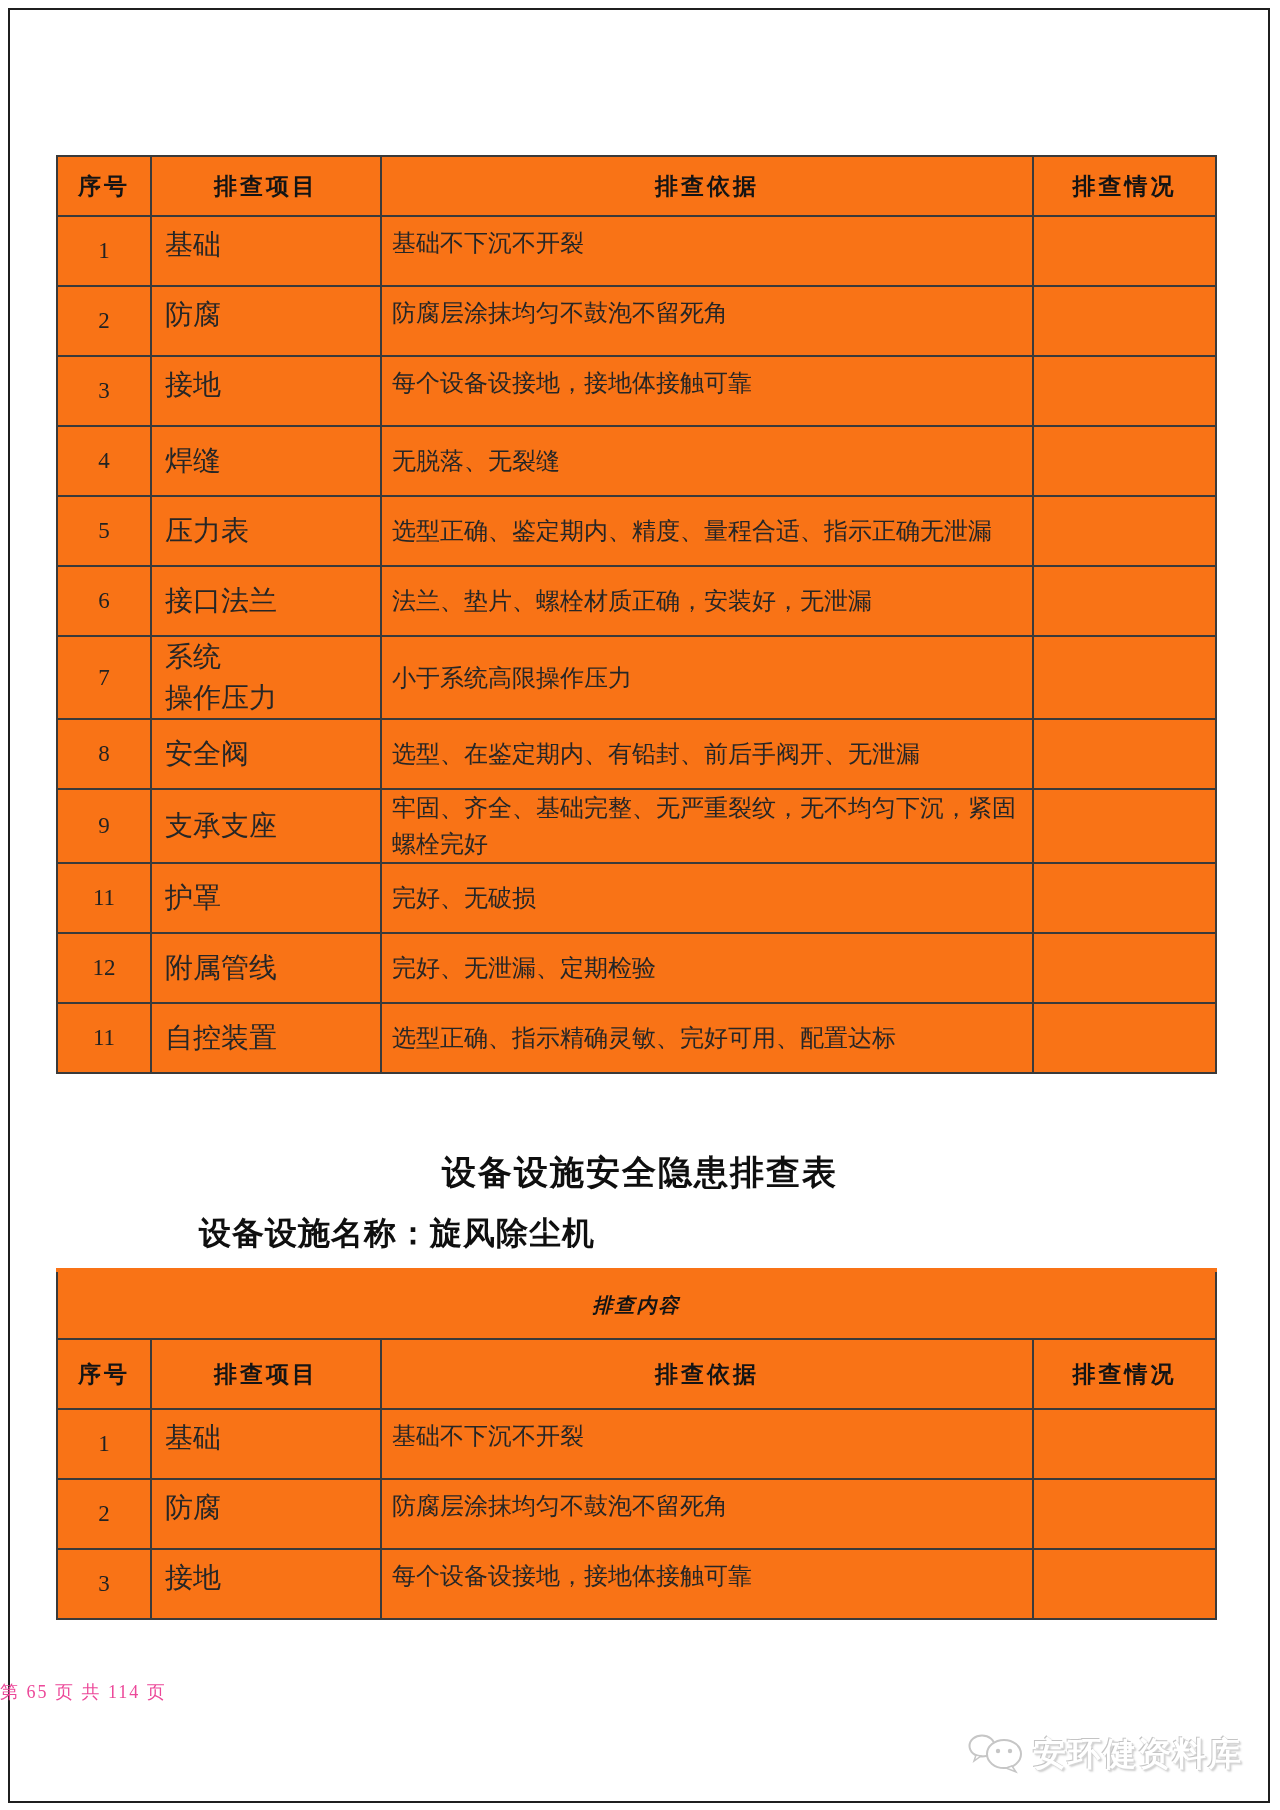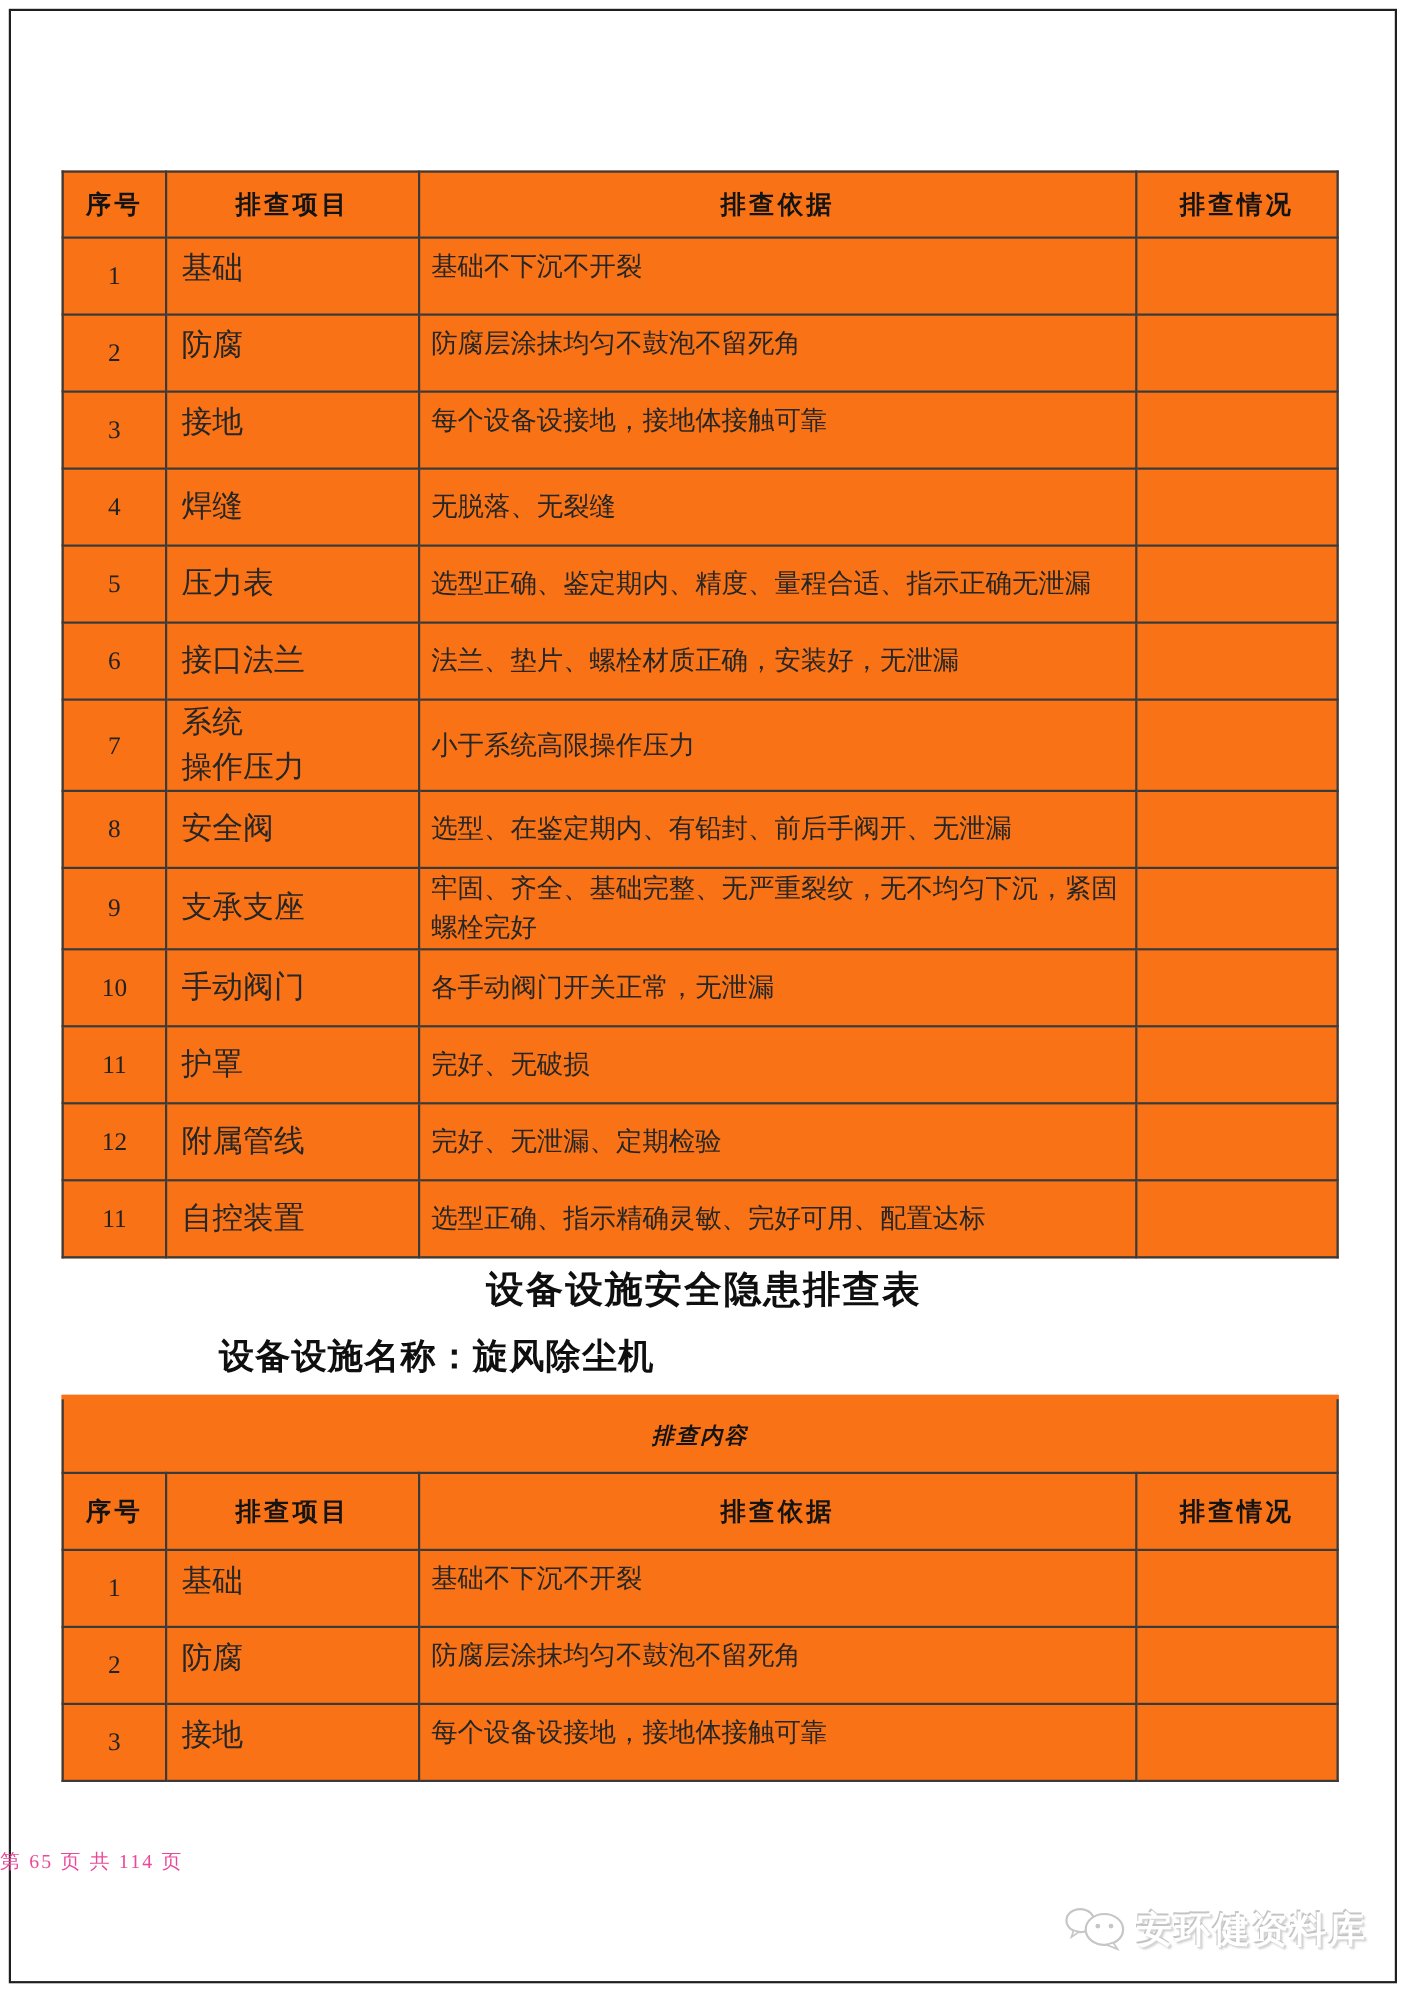--- a/index.html
+++ b/index.html
@@ -140,26 +140,20 @@
       <tr>
         <td class="c-no">8</td>
         <td class="c-item">安全阀</td>
         <td class="c-basis">选型、在鉴定期内、有铅封、前后手阀开、无泄漏</td>
         <td class="c-status"></td>
       </tr>
       <tr>
         <td class="c-no">9</td>
         <td class="c-item">支承支座</td>
         <td class="c-basis">牢固、齐全、基础完整、无严重裂纹，无不均匀下沉，紧固螺栓完好</td>
-        <td class="c-status"></td>
-      </tr>
-      <tr>
-        <td class="c-no">10</td>
-        <td class="c-item">手动阀门</td>
-        <td class="c-basis">各手动阀门开关正常，无泄漏</td>
         <td class="c-status"></td>
       </tr>
       <tr>
         <td class="c-no">11</td>
         <td class="c-item">护罩</td>
         <td class="c-basis">完好、无破损</td>
         <td class="c-status"></td>
       </tr>
       <tr>
         <td class="c-no">12</td>

